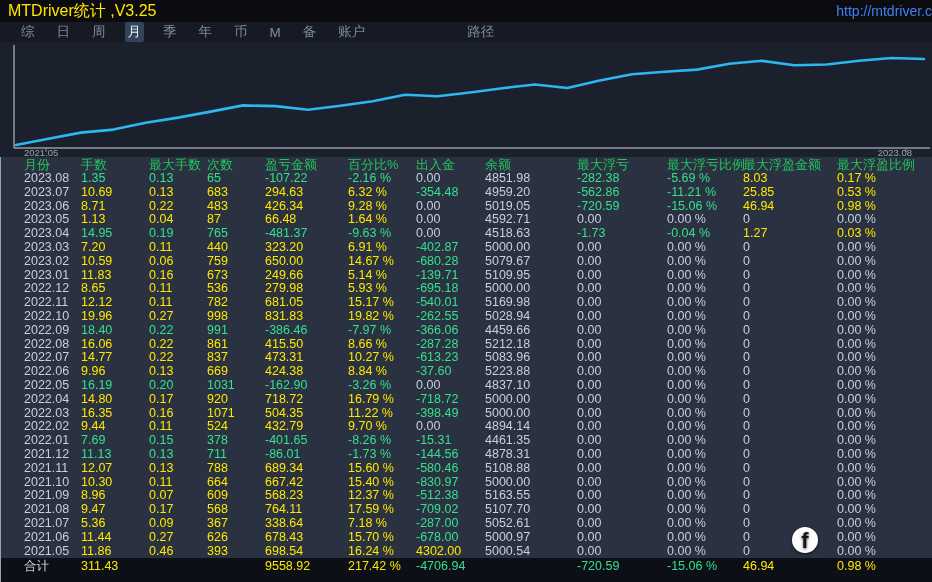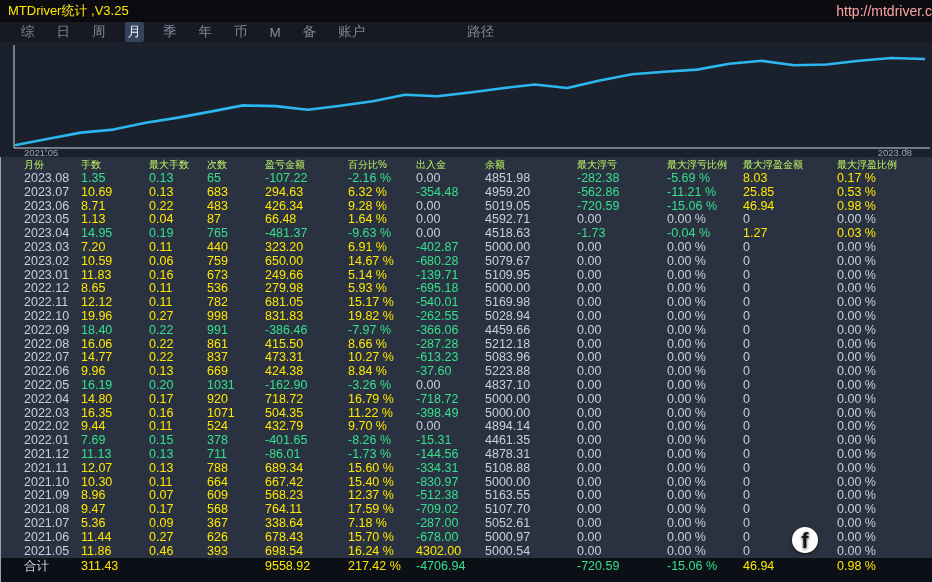--- a/index.html
+++ b/index.html
@@ -4,22 +4,22 @@
 <style>
   html,body{margin:0;padding:0;}
   body{
     width:932px;height:582px;position:relative;overflow:hidden;
     background:#2a3140;
     font-family:"Liberation Sans","DejaVu Sans",sans-serif;
     -webkit-font-smoothing:none;
   }
   
   .titlebar{position:absolute;top:0;left:0;width:932px;height:22px;background:#0c0c10;overflow:hidden;}
-  .title{color:#ffe800;font-size:13px;line-height:22px;padding-left:8px;float:left;}
-  .link{position:absolute;right:0;top:0;color:#fca5a5;font-size:14px;line-height:22px;}
+  .title{color:#ffe800;font-size:16px;line-height:22px;padding-left:8px;float:left;}
+  .link{position:absolute;right:0;top:0;color:#3b82f6;font-size:14px;line-height:22px;}
   
   .menubar{position:absolute;top:22px;left:0;width:932px;height:20px;background:#171a22;
     display:flex;align-items:center;padding-left:18px;box-sizing:border-box;gap:16px;
     color:#7f8a9c;font-size:13.5px;}
   .menu-item{padding:1px 3px;cursor:default;}
   .menu-item.active{background:#33445c;color:#e9eff8;border-radius:2px;}
   .menu-item.gap{margin-left:80px;}
   
   .chart-wrap{position:absolute;top:42px;left:0;width:932px;height:115px;background:#1b212c;}
   .chart-wrap svg{display:block;}
@@ -27,21 +27,21 @@
   .tick{stroke:#8a94a0;stroke-width:1;}
   .axis-label{fill:#99a3ad;font-size:9.5px;font-family:"Liberation Sans","DejaVu Sans",sans-serif;}
   .equity{fill:none;stroke:#2cb7f0;stroke-width:2.6;stroke-linejoin:round;stroke-linecap:round;}
   
   .table{position:absolute;top:157px;left:0;width:932px;bottom:0;background:#2a3140;
     border-left:1px solid #97a1b0;box-sizing:border-box;font-size:12.5px;}
   .row{display:grid;grid-template-columns:80px 68px 58px 58px 83px 68px 69px 92px 90px 76px 94px 95px;
     white-space:nowrap;}
   .row>div{line-height:13.8px;height:13.8px;overflow:visible;}
   .row>div:first-child{padding-left:23px;box-sizing:border-box;}
-  .thead>div{line-height:15px;height:15px;color:#bef264;font-size:10px;}
+  .thead>div{line-height:15px;height:15px;color:#22c55e;font-size:13px;}
   .total{background:#0c0f15;}
   .total>div{line-height:17px;height:32px;}
   .y{color:#ffe800;}
   .g{color:#35e08e;}
   .w{color:#c7d0df;}
   
   .watermark{position:absolute;left:792px;top:527px;display:flex;align-items:center;gap:7px;
     color:#ffffff;font-weight:bold;font-size:21px;text-shadow:0 1px 3px rgba(0,0,0,.7);}
   .f-logo{width:26px;height:26px;border-radius:50%;background:#ffffff;color:#14171c;
     display:flex;align-items:flex-end;justify-content:center;font-size:22px;line-height:24px;
@@ -392,21 +392,21 @@
         <div class="w">0</div>
         <div class="w">0.00 %</div>
       </div>
       <div class="row">
         <div class="w">2021.11</div>
         <div class="y">12.07</div>
         <div class="y">0.13</div>
         <div class="y">788</div>
         <div class="y">689.34</div>
         <div class="y">15.60 %</div>
-        <div class="g">-334.31</div>
+        <div class="g">-580.46</div>
         <div class="w">5108.88</div>
         <div class="w">0.00</div>
         <div class="w">0.00 %</div>
         <div class="w">0</div>
         <div class="w">0.00 %</div>
       </div>
       <div class="row">
         <div class="w">2021.10</div>
         <div class="y">10.30</div>
         <div class="y">0.11</div>

